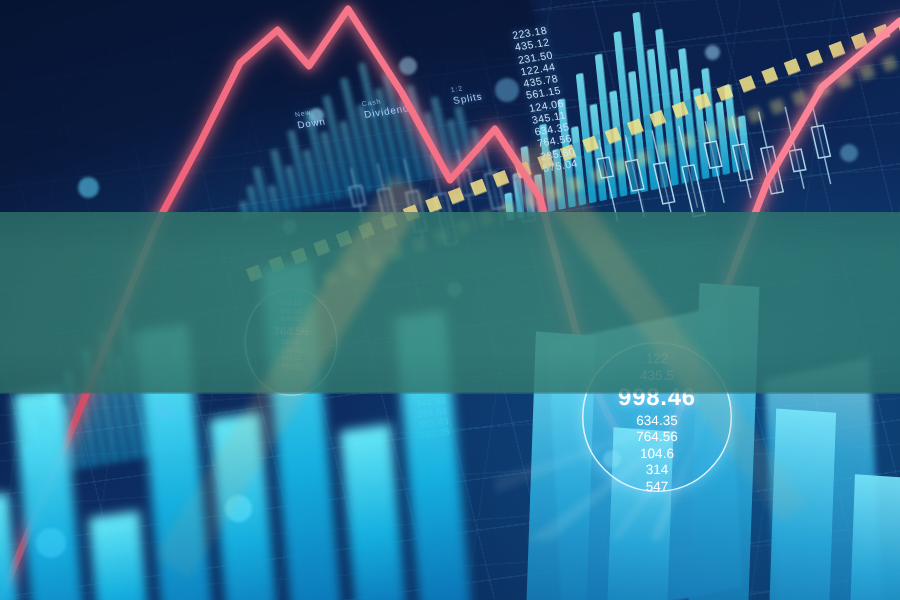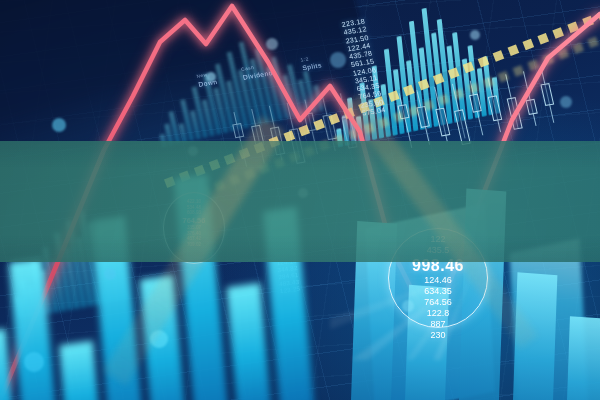--- a/index.html
+++ b/index.html
@@ -443,26 +443,25 @@
         <div>709.02</div>
       </div>
   </div>
 
   <div class="lens" id="lens-big">
     <div class="ring"></div>
     <div class="nums" id="lens-big-nums">
         <div>122</div>
         <div>435.5</div>
         <div class="hero">998.46</div>
-        <div>124.46</div>
         <div>634.35</div>
         <div>764.56</div>
-        <div>122.8</div>
-        <div>887</div>
-        <div>230</div>
+        <div>104.6</div>
+        <div>314</div>
+        <div>547</div>
       </div>
   </div>
 
   <div id="teal-band">
     <div class="beam"></div>
     <div class="beam b"></div>
   </div>
 
 
 </div>

